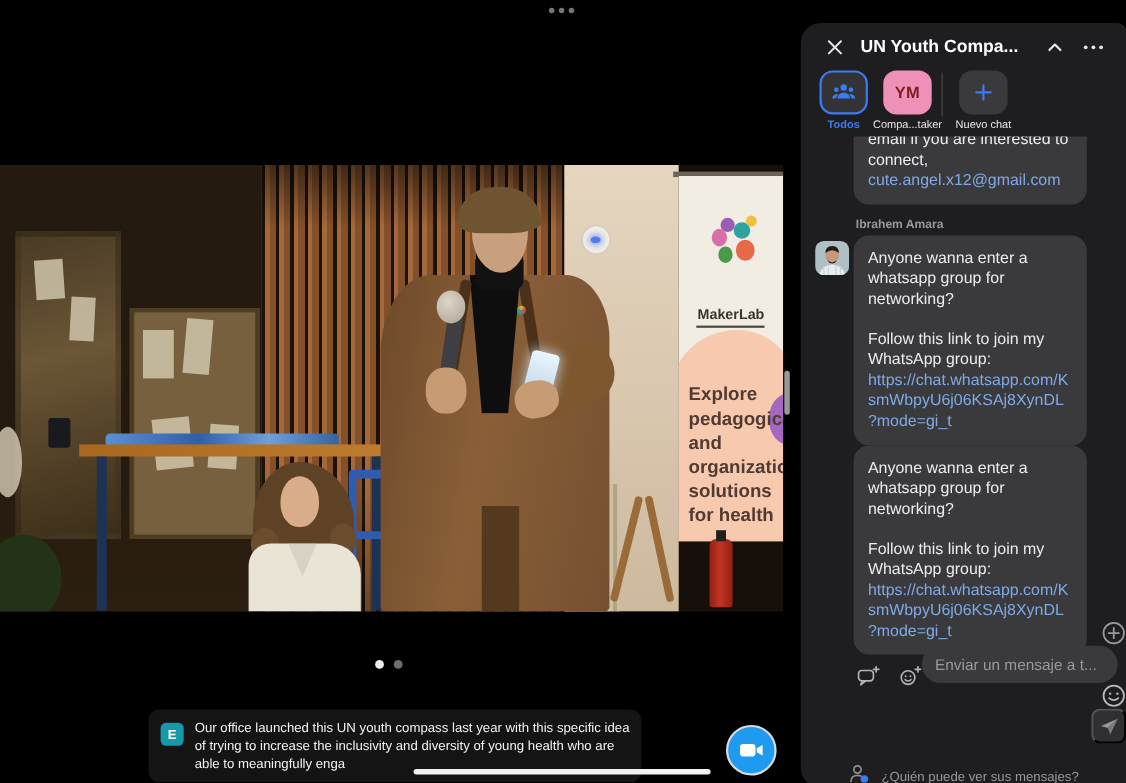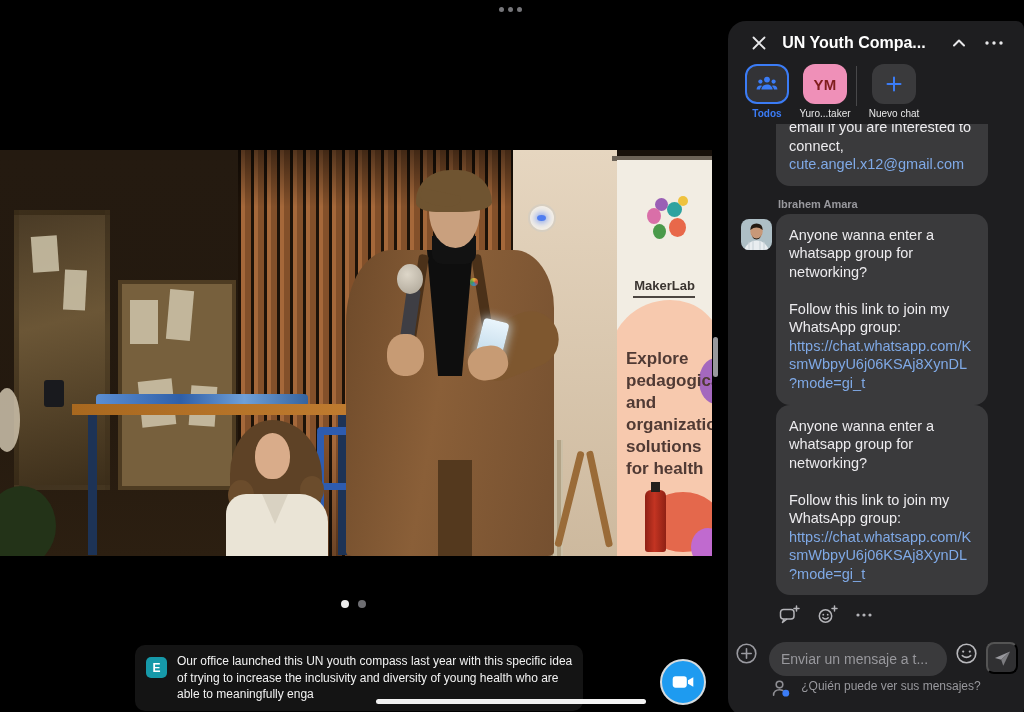--- a/index.html
+++ b/index.html
@@ -33,21 +33,21 @@
     background:linear-gradient(180deg,rgba(0,0,0,.5),rgba(0,0,0,0) 14%,rgba(0,0,0,0) 72%,rgba(0,0,0,.35));}
   .v-wallR{left:513px;top:0;width:104px;height:406px;background:linear-gradient(180deg,#e6d6c0,#cdb99e);}
   .v-device{left:530px;top:56px;width:24px;height:24px;border-radius:50%;background:#f4efe6;
     box-shadow:0 0 0 2px #d8cfc0;}
   .v-device i{position:absolute;left:7px;top:9px;width:9px;height:6px;border-radius:50%;
     background:#4f7df0;box-shadow:0 0 6px 2px #4f7df0aa;}
   .v-radiator{left:513px;top:290px;width:50px;height:116px;
     background:repeating-linear-gradient(90deg,#cbbfa6 0 4px,#b2a386 4px 8px);}
   .v-stool-leg{width:7px;height:98px;background:#9a6b38;border-radius:3px;}
 
-  .v-banner{left:617px;top:10px;width:95px;height:396px;background:#f2ede3;overflow:hidden;}
+  .v-banner{left:617px;top:10px;width:95px;height:332px;background:#f2ede3;overflow:hidden;}
   .v-banner-rail{left:612px;top:6px;width:104px;height:5px;background:#6b6257;}
   .v-blob{border-radius:50%;}
   .v-logo{left:28px;top:38px;width:40px;height:52px;}
   .v-brand{left:0;top:118px;width:95px;text-align:center;font-size:13px;font-weight:bold;color:#3a3430;}
   .v-brand-underline{left:16px;top:136px;width:62px;height:2px;background:#4c4540;}
   .v-peach{left:-8px;top:140px;width:111px;height:260px;background:#f7c9ae;
     border-radius:55% 45% 0 0 / 60px 44px 0 0;}
   .v-tagline{left:9px;top:188px;width:80px;font-size:17px;font-weight:bold;
     color:#503a34;line-height:1.3;}
   .v-blob-purple{left:82px;top:198px;width:34px;height:46px;background:#a468be;}
@@ -143,28 +143,28 @@
   .messages{position:absolute;left:0;right:0;top:103px;bottom:55px;overflow:hidden;padding:0 48px;}
   .bubble{background:#3a3a3c;border-radius:14px;padding:12px 13px;width:212px;}
   .bubble.clip{margin-top:-18px;border-radius:0 0 14px 14px;}
   .msg-text{font-size:14.5px;line-height:1.28;color:#ecebee;white-space:pre-line;overflow-wrap:anywhere;}
   .msg-link{color:var(--link);overflow-wrap:anywhere;}
   .sender{margin:12px 0 4px 2px;font-size:11px;font-weight:bold;color:#98989d;}
   .msg-row{position:relative;}
   .msg-row .avatar{position:absolute;left:-35px;top:5px;width:31px;height:31px;border-radius:8px;overflow:hidden;}
   .msg-actions{display:flex;gap:17px;margin:10px 0 0 3px;align-items:center;}
 
-  .composer{position:absolute;left:0;right:0;bottom:40px;display:flex;align-items:flex-start;padding-left:7px;}
+  .composer{position:absolute;left:0;right:0;bottom:40px;display:flex;align-items:flex-end;padding-left:7px;flex-direction:column;}
   .composer-input{width:178px;height:34px;border-radius:17px;background:#3a3a3c;border:none;
     margin:0 8px 0 11px;padding:0 12px;font-size:14px;color:#ecebee;outline:none;
     font-family:"Liberation Sans",sans-serif;}
   .composer-input::placeholder{color:#98989d;}
   .send-btn{width:32px;height:32px;border-radius:8px;background:#303032;margin-left:8px;
     display:flex;align-items:center;justify-content:center;}
-  .privacy{position:absolute;left:0;right:0;bottom:18px;display:flex;align-items:flex-start;
+  .privacy{position:absolute;left:0;right:0;bottom:3px;display:flex;align-items:flex-end;
     justify-content:center;gap:8px;}
   .privacy-text{font-size:12px;color:#98989d;}
 
   svg{display:block;}
 </style>
 </head>
 <body>
 
 <div id="stage">
 
@@ -314,21 +314,21 @@
             <circle cx="5.4" cy="9.6" r="2.1"></circle>
             <path d="M1.6 17.6 c0-2.5 1.7-4 3.8-4 c.6 0 1.2.1 1.7.35 c-1.3 1-2 2.4-2.1 3.65 z"></path>
             <circle cx="18.6" cy="9.6" r="2.1"></circle>
             <path d="M22.4 17.6 c0-2.5-1.7-4-3.8-4 c-.6 0-1.2.1-1.7.35 c1.3 1 2 2.4 2.1 3.65 z"></path>
           </svg>
         </div>
         <div class="f-label sel">Todos</div>
       </div>
       <div class="f-item">
         <div class="f-btn ym">YM</div>
-        <div class="f-label">Yuro...taker</div>
+        <div class="f-label">Compa...taker</div>
       </div>
       <div class="f-divider"></div>
       <div class="f-item">
         <div class="f-btn new">
           <svg width="20" height="20" viewBox="0 0 20 20">
             <path d="M10 3.5 V16.5 M3.5 10 H16.5" stroke="#3B7CF6" stroke-width="2" stroke-linecap="round"></path>
           </svg>
         </div>
         <div class="f-label">Nuevo chat</div>
       </div>

